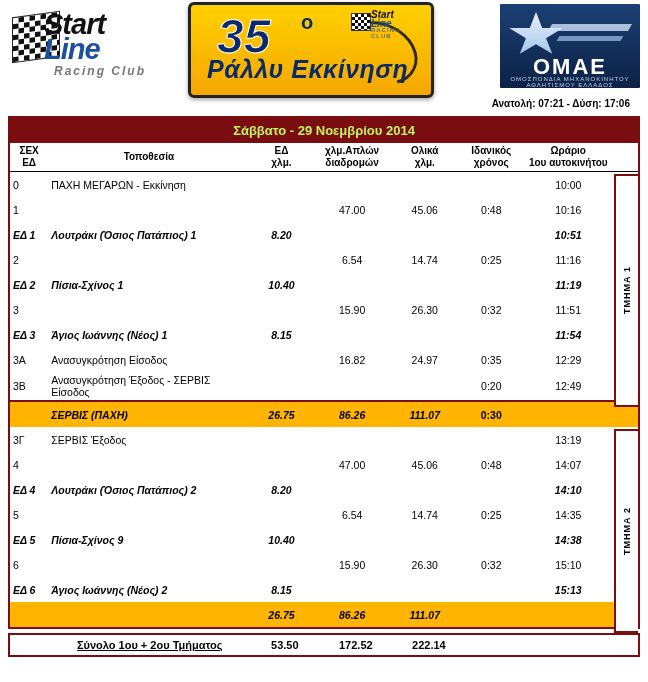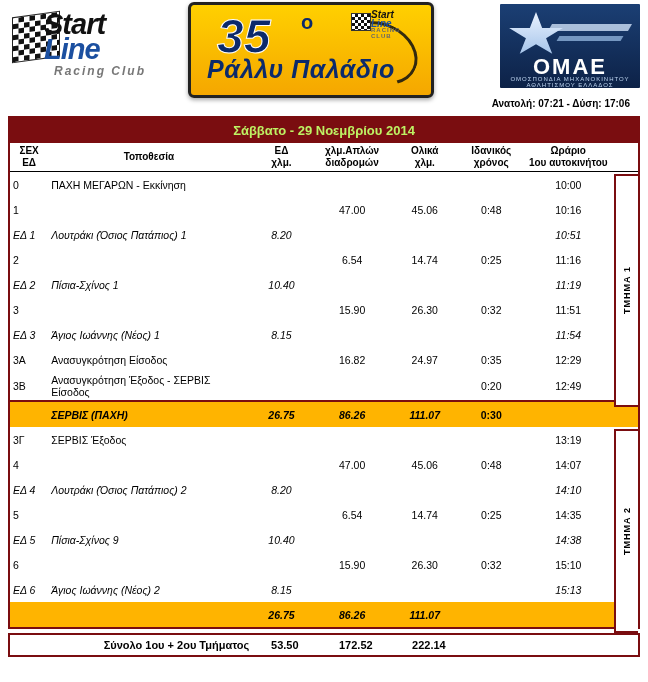--- a/index.html
+++ b/index.html
@@ -71,38 +71,38 @@
   .thead td{font-weight:bold;text-align:center;font-size:10px;line-height:12px;border-bottom:1px solid #000;padding-bottom:3px;}
   .c-sex{width:34px;text-align:left;padding-left:6px;}
   .c-loc{width:212px;text-align:left;}
   .c-ed{width:62px;text-align:center;}
   .c-simple{width:74px;text-align:center;}
   .c-total{width:66px;text-align:center;}
   .c-ideal{width:62px;text-align:center;}
   .c-time{width:86px;text-align:center;}
 
   tr.row td{height:21px;}
-  .es{font-weight:normal;font-style:italic;}
+  .es{font-weight:bold;font-style:italic;}
   .plain{font-weight:normal;font-style:normal;}
   .service-row td{background:#FFB400;font-weight:bold;font-style:italic;}
   .service-row td.black{font-style:normal;}
   .sum-row td{background:#FFB400;font-weight:bold;font-style:italic;}
   .sep-top{border-top:2px solid #7a0d10;}
 
   
   .side{position:absolute;right:0;top:0;width:22px;height:100%;}
   .side-seg{position:absolute;right:0;border-left:2px solid #7a0d10;border-top:2px solid #7a0d10;border-bottom:2px solid #7a0d10;
      width:22px;display:flex;align-items:center;justify-content:center;background:#fff;}
   .side-seg span{writing-mode:vertical-rl;transform:rotate(180deg);font-size:9px;font-weight:bold;letter-spacing:1px;}
 
   
   .totalbar{margin:4px 8px 0 8px;border:2px solid #7a0d10;}
   table.tot{border-collapse:collapse;width:100%;font-size:11px;}
   table.tot td{padding:4px 3px;font-weight:bold;}
-  .tot-label{text-align:right;}
+  .tot-label{text-align:center;text-decoration:underline;}
 </style>
 </head>
 <body>
 
 <div class="page">
 
   <div class="logo-band">
 
     <div class="logo-left">
       <div class="sl-wrap">
@@ -113,21 +113,21 @@
         </div>
         <div class="sl-sub">Racing Club</div>
       </div>
     </div>
 
     <div class="logo-center">
       <div class="c-badge">
         <div class="c-arrow"></div>
         <div class="c-num">35</div>
         <div class="c-sup">o</div>
-        <div class="c-title">Ράλλυ Παλάδιο</div>
+        <div class="c-title">Ράλλυ Εκκίνηση</div>
         <div class="c-minilogo">
           <div class="c-mini-flag"></div>
           <div class="c-mini-t1">Start</div>
           <div class="c-mini-t2">Line</div>
           <div class="c-mini-t3">RACING CLUB</div>
         </div>
       </div>
     </div>
 
     <div class="logo-right">

